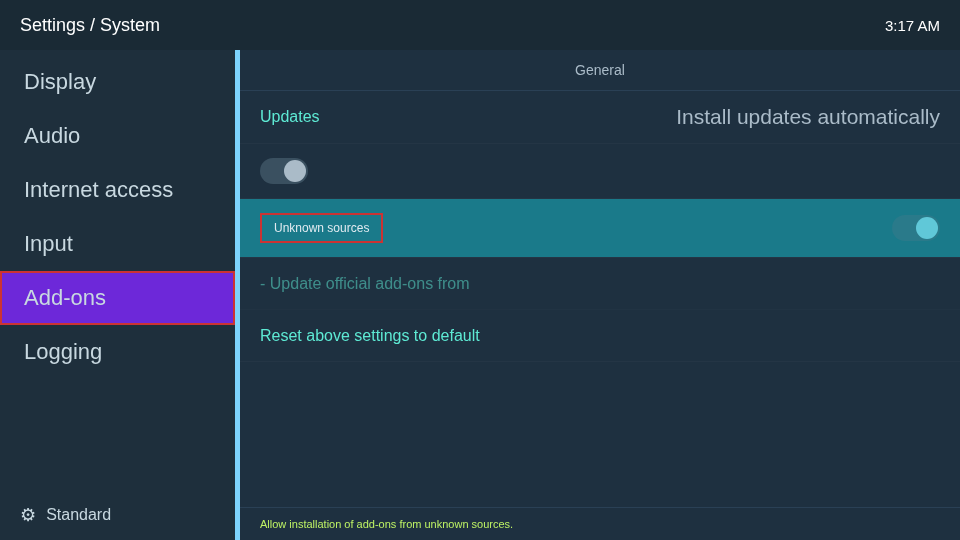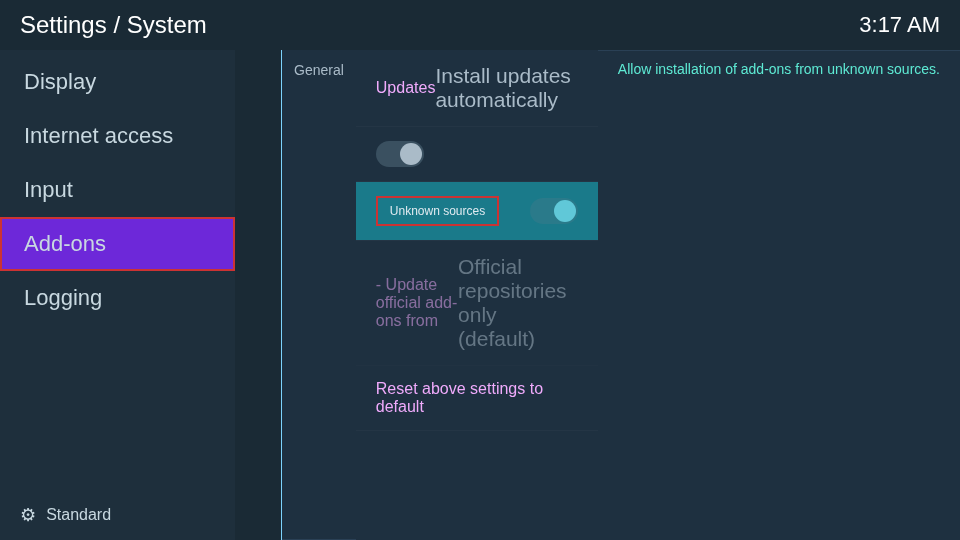--- a/index.html
+++ b/index.html
@@ -19,27 +19,27 @@
     .header {
       display: flex;
       justify-content: space-between;
       align-items: center;
       padding: 10px 20px;
       background-color: #1a2a35;
       height: 50px;
     }
 
     .header-title {
-      font-size: 24px;
+      font-size: 18px;
       font-weight: 300;
       color: #ffffff;
     }
 
     .header-time {
-      font-size: 22px;
+      font-size: 15px;
       font-weight: 300;
       color: #ffffff;
     }
 
     
     .main-layout {
       display: flex;
       flex: 1;
       overflow: hidden;
     }
@@ -80,23 +80,22 @@
 
     .gear-icon {
       font-size: 18px;
     }
 
     
     .content {
       flex: 1;
       background-color: #1e3040;
       display: flex;
-      flex-direction: row;
-      border-left: 1px solid #7dd3fc;
-      margin-left: 46px;
+      flex-direction: column;
+      border-left: 5px solid #7dd3fc;
     }
 
     
     .section-header {
       text-align: center;
       padding: 12px;
       font-size: 14px;
       color: #aabbc8;
       border-bottom: 1px solid #2a4055;
     }
@@ -119,21 +118,21 @@
     .settings-row.highlighted {
       background-color: #1a7a8a;
     }
 
     .settings-row.dimmed {
       opacity: 0.5;
     }
 
     .row-label {
       font-size: 16px;
-      color: #f0abfc;
+      color: #5eead4;
     }
 
     .row-value {
       font-size: 21px;
       color: #aabbc8;
     }
 
     
     .toggle {
       width: 48px;
@@ -175,37 +174,40 @@
       padding: 6px 12px;
       color: #e0eaf0;
       font-size: 12px;
     }
 
     
     .content-footer {
       padding: 10px 20px;
       background-color: #1e3040;
       border-top: 1px solid #2a4055;
-      font-size: 14px;
-      color: #5eead4;
+      font-size: 11px;
+      color: #bef264;
     }
   </style>
 </head>
 <body>
 
 <div class="header">
   <span class="header-title">Settings / System</span>
   <span class="header-time">3:17 AM</span>
 </div>
 
 <div class="main-layout">
 
   <div class="sidebar">
     <div class="sidebar-item">
       <span>Display</span>
+    </div>
+    <div class="sidebar-item">
+      <span>Audio</span>
     </div>
     <div class="sidebar-item">
       <span>Internet access</span>
     </div>
     <div class="sidebar-item">
       <span>Input</span>
     </div>
     <div class="sidebar-item active">
       <span>Add-ons</span>
     </div>
@@ -238,21 +240,20 @@
 
       <div class="settings-row highlighted">
         <span class="unknown-sources-label-box">Unknown sources</span>
         <div class="toggle on">
           <div class="toggle-knob"></div>
         </div>
       </div>
 
       <div class="settings-row dimmed">
         <span class="row-label">- Update official add-ons from</span>
-        <span class="row-value">Official repositories only (default)</span>
       </div>
 
       <div class="settings-row">
         <span class="row-label">Reset above settings to default</span>
       </div>
 
     </div>
 
     <div class="content-footer">Allow installation of add-ons from unknown sources.</div>
 

